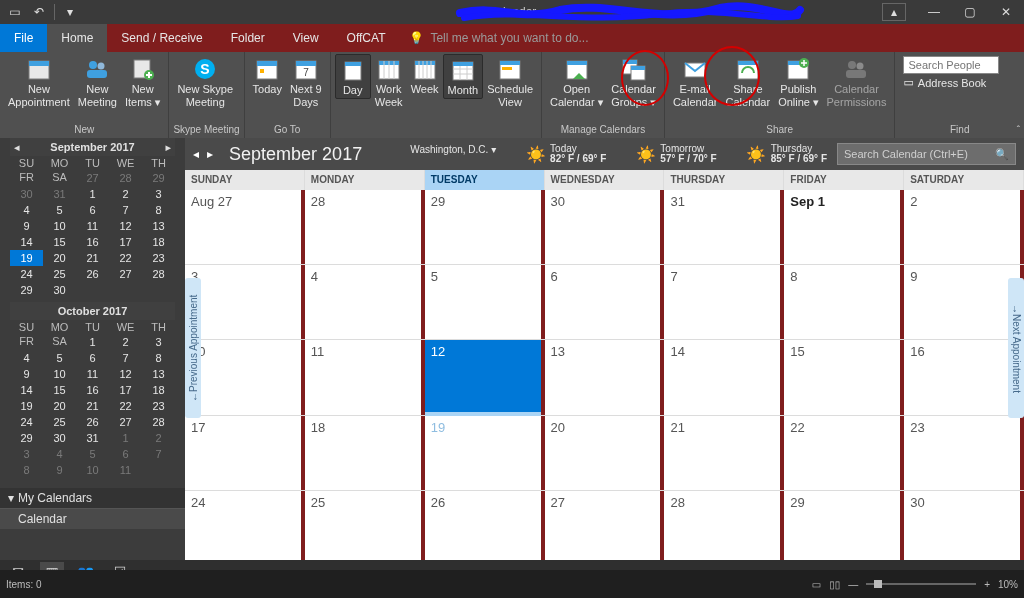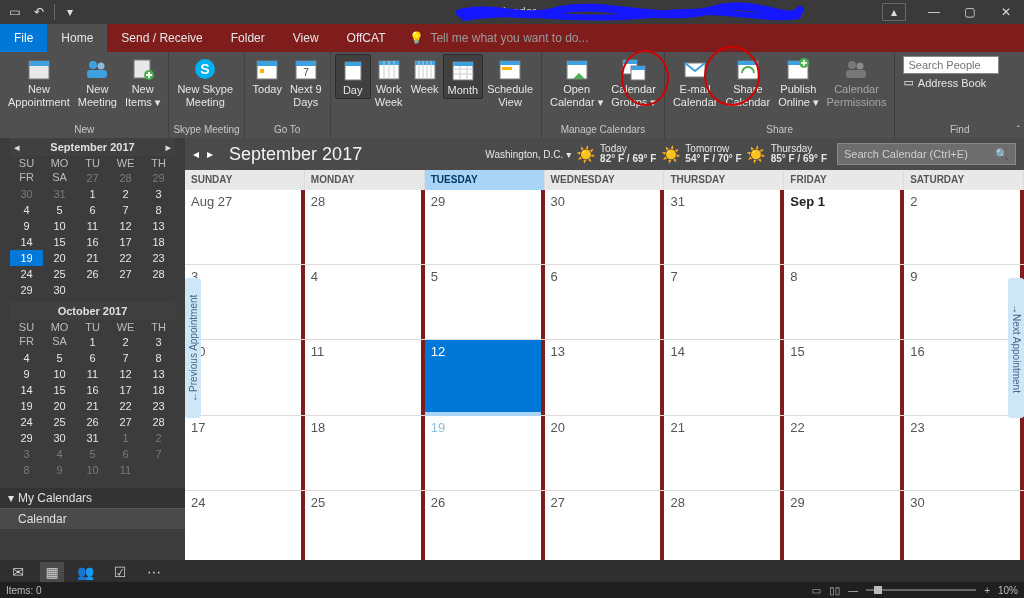--- a/index.html
+++ b/index.html
@@ -40,42 +40,42 @@
 .mc-grid .d{height:16px;line-height:16px;color:#e6e6e6}
 .mc-grid .d.dim{color:#7a7a7a}
 .mc-grid .d.today{background:#0078d7;color:#fff}
 .mycal{margin-top:6px}
 .mycal .hdr{background:#333;padding:3px 8px;font-size:12px;display:flex;align-items:center;gap:4px}
 .mycal .item{background:#4a4a4a;padding:3px 18px;border-top:1px solid #555;font-size:12px}
 .content{flex:1;background:#ffffff;display:flex;flex-direction:column;position:relative}
 .cal-header{height:32px;background:#4a4a4a;display:flex;align-items:center;color:#fff;padding:0 8px;gap:10px}
 .cal-header .nav{display:flex;gap:8px}
 .cal-header .month{font-size:18px;font-weight:300;color:#f2f2f2;padding-left:6px}
-.weather{display:flex;align-items:center;gap:5px;font-size:10px;color:#e6e6e6}
+.weather{display:flex;gap:30px;font-size:10px;color:#e6e6e6}
 .weather .w{display:flex;align-items:center;gap:4px}
 .weather .w .sun{font-size:16px}
 .weather .w .txt{display:flex;flex-direction:column;line-height:10px}
 .search-cal{background:#6d6d6d;border:1px solid #888;height:22px;width:179px;display:flex;align-items:center;padding:0 6px;color:#cfcfcf;justify-content:space-between;font-size:11px}
 .dayhdr{display:flex;background:#e8e8e8;height:20px}
 .dayhdr div{flex:1;font-size:10px;font-weight:600;color:#555;padding-left:6px;line-height:20px;border-right:1px solid #dcdcdc}
 .dayhdr div.sel{background:#aad4f5;color:#003a66}
 .weeks{flex:1;display:flex;flex-direction:column}
 .week{flex:1;display:flex;border-bottom:1px solid #dcdcdc}
 .daycell{flex:1;border-right:4px solid #7f1d1d;padding:4px 6px;font-size:12px;color:#555;background:#fff;position:relative}
 .daycell.today{background:#0078d7;color:#fff}
 .daycell.today-tab::after{content:"";position:absolute;left:0;right:0;bottom:-1px;height:4px;background:#aad4f5}
 .daycell .dn{font-size:13px}
 .daycell .bold{font-weight:600;color:#222}
 .handle{position:absolute;width:16px;height:140px;background:#cfe6f7;border-radius:3px;display:flex;align-items:center;justify-content:center;writing-mode:vertical-rl;font-size:10px;color:#45698a}
 .handle.prev{left:0;top:140px;transform:rotate(180deg)}
 .handle.next{right:0;top:140px}
 .navbar{position:absolute;left:0;right:0;bottom:14px;height:24px;background:#2f2f2f;display:flex;align-items:center;padding:0 6px;gap:10px}
 .navbar .nv{width:24px;height:20px;display:flex;align-items:center;justify-content:center;color:#cfcfcf;font-size:14px}
 .navbar .nv.active{background:#4a4a4a}
-.status{position:absolute;left:0;right:0;bottom:0;height:16px;background:#1f1f1f;display:flex;align-items:center;color:#bcbcbc;font-size:10px;padding:0 6px;justify-content:space-between}
+.status{position:absolute;left:0;right:0;bottom:0;height:28px;background:#1f1f1f;display:flex;align-items:center;color:#bcbcbc;font-size:10px;padding:0 6px;justify-content:space-between}
 .status .right{display:flex;align-items:center;gap:8px}
 .zoom-track{width:110px;height:2px;background:#666;position:relative}
 .zoom-track::after{content:"";position:absolute;left:8px;top:-3px;width:8px;height:8px;background:#bcbcbc}
 .circle{position:absolute;border:2px solid #d40000;border-radius:50%;pointer-events:none;z-index:50}
 svg.icn-svg{width:24px;height:24px}
 .sep-qat{width:1px;height:16px;background:#666}
 .qat .chev{font-size:8px}
 </style>
 </head>
 <body>
@@ -474,21 +474,21 @@
             <span class="sun">☀️</span>
             <div class="txt">
               <span>Today</span>
               <b>82° F / 69° F</b>
             </div>
           </div>
         <div class="w">
             <span class="sun">☀️</span>
             <div class="txt">
               <span>Tomorrow</span>
-              <b>54° F / 70° F</b>
+              <b>57° F / 70° F</b>
             </div>
           </div>
         <div class="w">
             <span class="sun">☀️</span>
             <div class="txt">
               <span>Thursday</span>
               <b>85° F / 69° F</b>
             </div>
           </div>
       </div>

